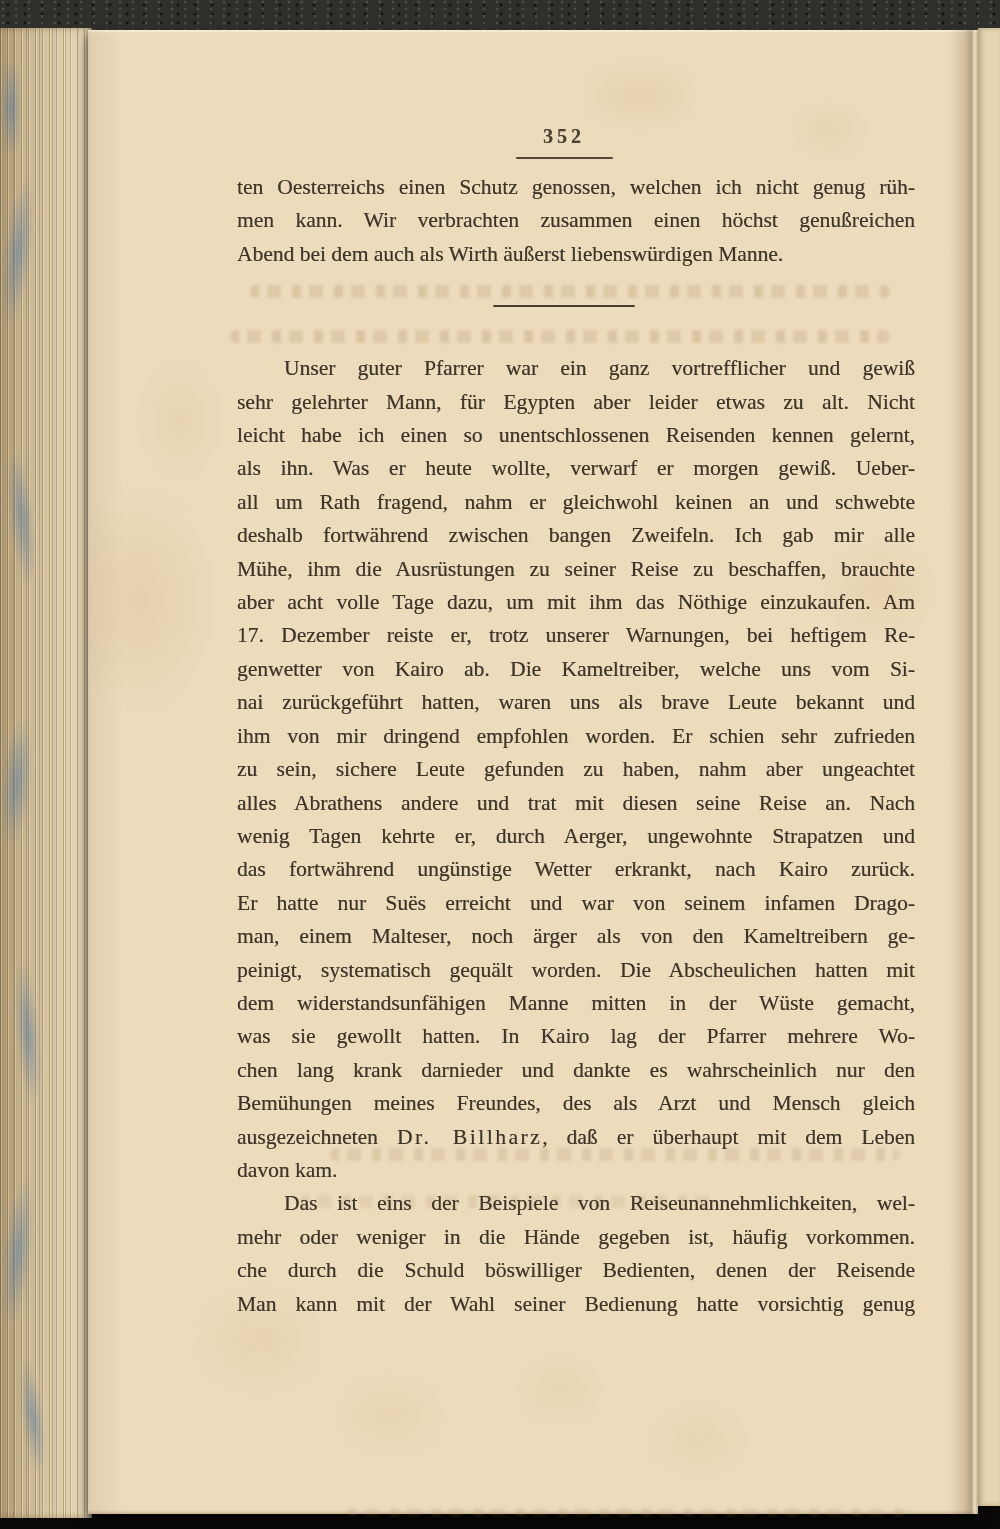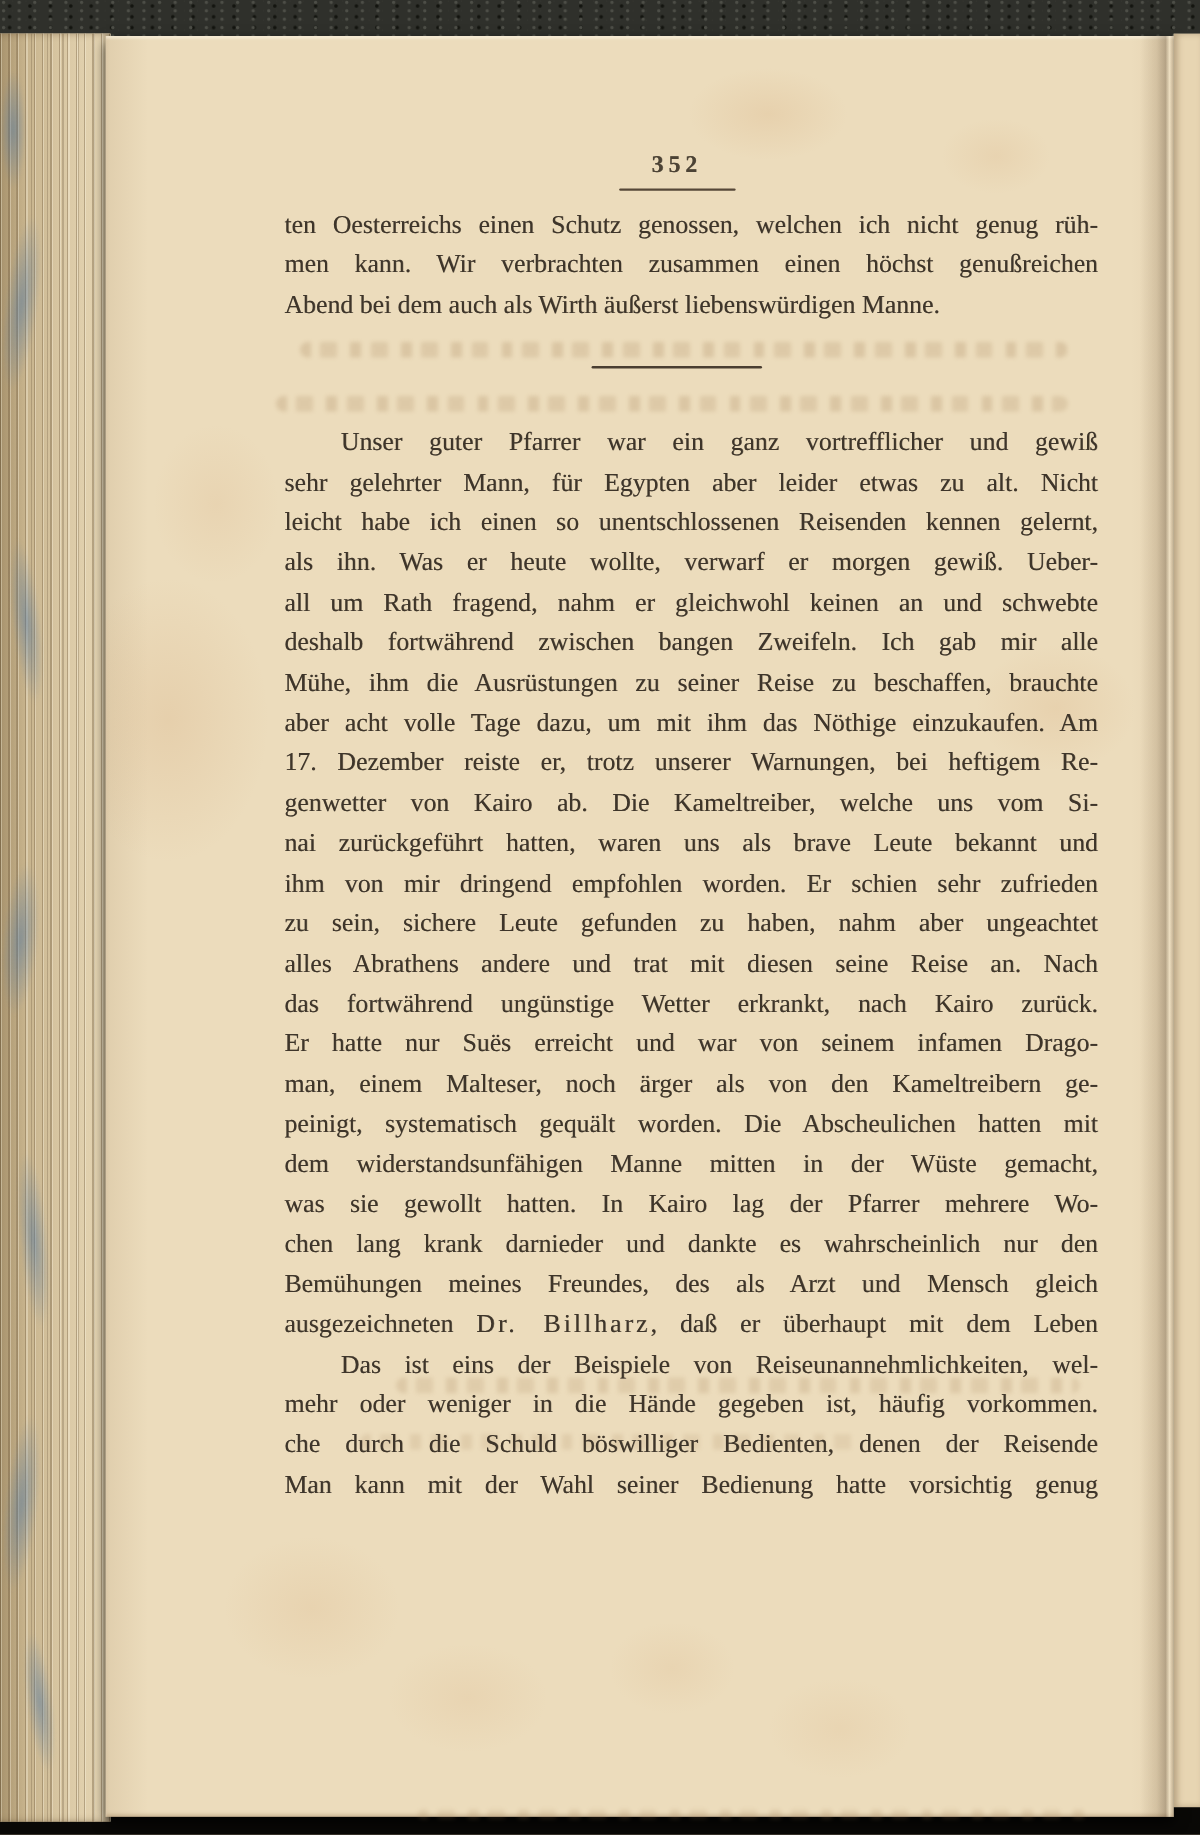--- a/index.html
+++ b/index.html
@@ -149,29 +149,31 @@
       <div class="line">all um Rath fragend, nahm er gleichwohl keinen an und schwebte</div>
       <div class="line">deshalb fortwährend zwischen bangen Zweifeln.  Ich gab mir alle</div>
       <div class="line">Mühe, ihm die Ausrüstungen zu seiner Reise zu beschaffen, brauchte</div>
       <div class="line">aber acht volle Tage dazu, um mit ihm das Nöthige einzukaufen.  Am</div>
       <div class="line">17. Dezember reiste er, trotz unserer Warnungen, bei heftigem Re-</div>
       <div class="line">genwetter von Kairo ab.  Die Kameltreiber, welche uns vom Si-</div>
       <div class="line">nai zurückgeführt hatten, waren uns als brave Leute bekannt und</div>
       <div class="line">ihm von mir dringend empfohlen worden.  Er schien sehr zufrieden</div>
       <div class="line">zu sein, sichere Leute gefunden zu haben, nahm aber ungeachtet</div>
       <div class="line">alles Abrathens andere und trat mit diesen seine Reise an.  Nach</div>
+      <div class="line">wenig Tagen kehrte er, durch Aerger, ungewohnte Strapatzen und</div>
       <div class="line">das fortwährend ungünstige Wetter erkrankt, nach Kairo zurück.</div>
       <div class="line">Er hatte nur Suës erreicht und war von seinem infamen Drago-</div>
       <div class="line">man, einem Malteser, noch ärger als von den Kameltreibern ge-</div>
       <div class="line">peinigt, systematisch gequält worden.  Die Abscheulichen hatten mit</div>
       <div class="line">dem widerstandsunfähigen Manne mitten in der Wüste gemacht,</div>
       <div class="line">was sie gewollt hatten.  In Kairo lag der Pfarrer mehrere Wo-</div>
       <div class="line">chen lang krank darnieder und dankte es wahrscheinlich nur den</div>
       <div class="line">Bemühungen meines Freundes, des als Arzt und Mensch gleich</div>
       <div class="line"><span>ausgezeichneten </span><span class="sperr">Dr. Billharz</span><span>, daß er überhaupt mit dem Leben</span></div>
+      <div class="line left">davon kam.</div>
     </div>
 
     <div class="para">
       <div class="line indent">Das ist eins der Beispiele von Reiseunannehmlichkeiten, wel-</div>
       <div class="line">mehr oder weniger in die Hände gegeben ist, häufig vorkommen.</div>
       <div class="line">che durch die Schuld böswilliger Bedienten, denen der Reisende</div>
       <div class="line">Man kann mit der Wahl seiner Bedienung hatte vorsichtig genug</div>
     </div>
 
   </div>

